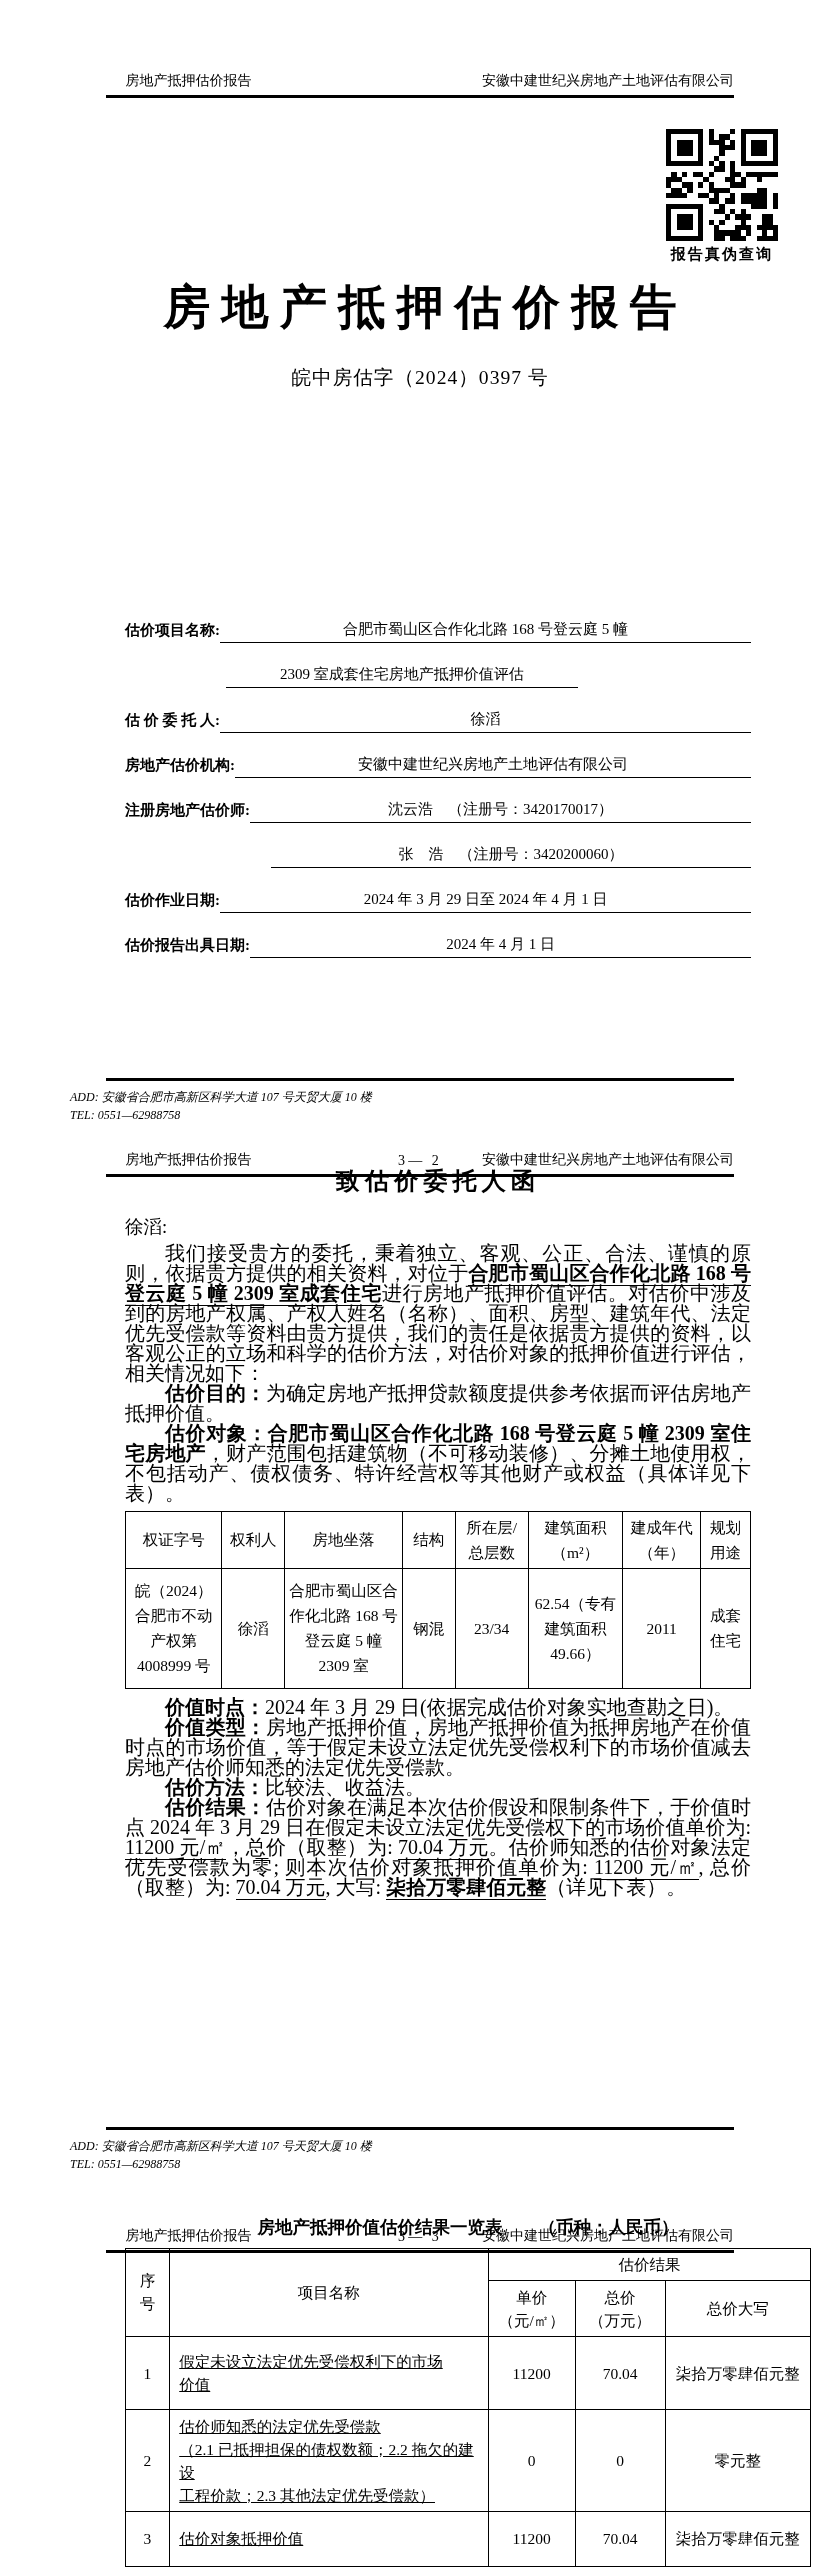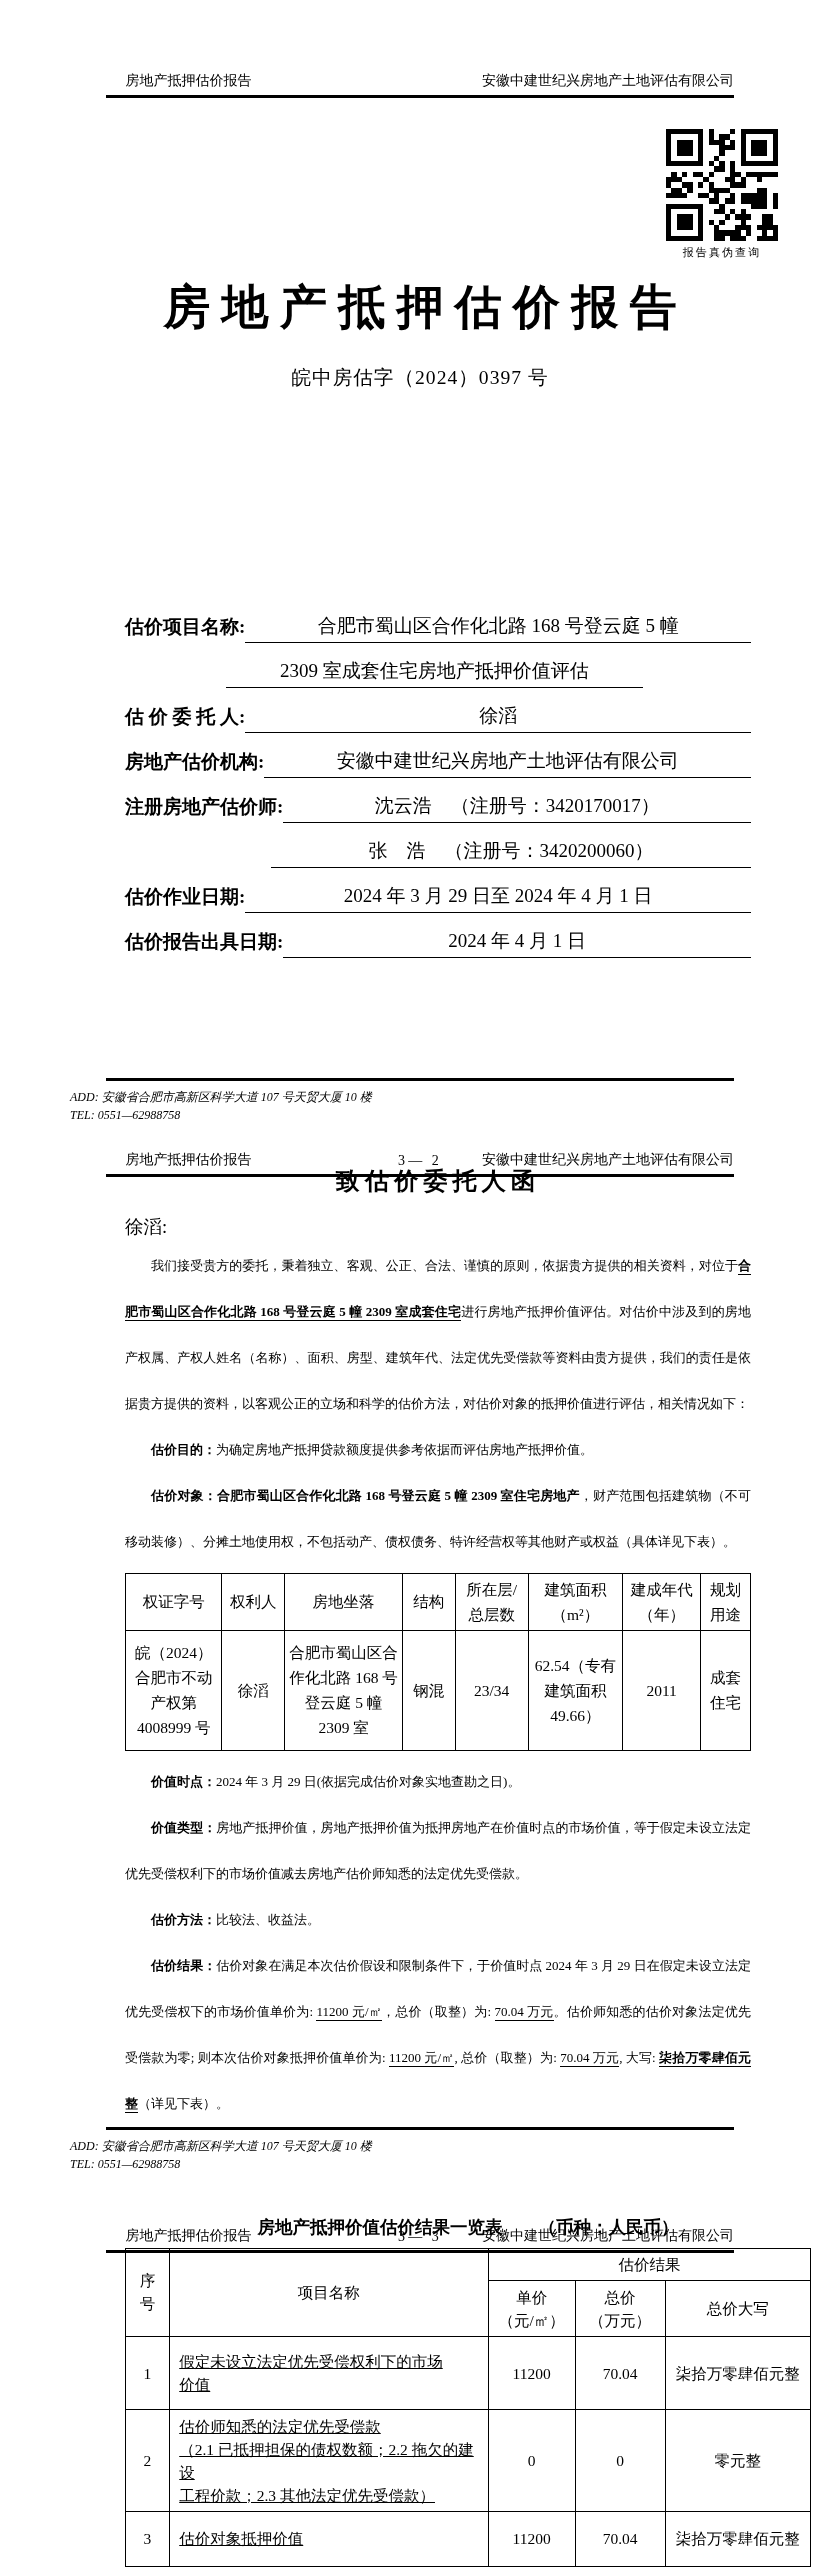--- a/index.html
+++ b/index.html
@@ -28,42 +28,42 @@
     border-top:3.1px solid #000;
     padding-top:8.2px;
     font-size:12px;
     line-height:17.5px;
   }
   .page-footer div{margin-left:-36px;font-style:italic;}
 
   
   .qr-wrap{text-align:center;}
   .qr-box{width:112px;height:112px;}
-  .qr-caption{margin-top:4.1px;font-size:11px;font-weight:normal;letter-spacing:2.1px;}
+  .qr-caption{margin-top:4.1px;font-size:15px;font-weight:bold;letter-spacing:2.1px;}
   .report-title{
     text-align:center;font-size:47px;font-weight:bold;
     letter-spacing:11.3px;text-indent:11.3px;white-space:nowrap;
   }
   .doc-number{text-align:center;font-size:19.6px;letter-spacing:1px;}
 
-  .fields .frow{height:45px;display:flex;align-items:flex-end;font-size:19px;}
+  .fields .frow{height:45px;display:flex;align-items:flex-end;font-size:15px;}
   .flabel{font-weight:bold;white-space:pre;flex:0 0 auto;padding-bottom:3.1px;}
   .fvalue{
     flex:1 1 auto;border-bottom:1.5px solid #000;text-align:center;
     padding-bottom:3.1px;white-space:nowrap;
   }
   .fvalue.fit{flex:0 0 auto;padding-left:54px;padding-right:54px;}
   .sp-project{width:101px;flex:0 0 auto;}
   .sp-appraiser{width:146px;flex:0 0 auto;}
 
   
   .letter-title{text-align:center;font-size:24px;font-weight:bold;letter-spacing:5.2px;margin:0 0 16.5px 0;}
   .salutation{font-size:18.5px;margin:0 0 4.1px 0;}
   .para{
-    font-size:13px;line-height:46px;margin:0;
+    font-size:20px;line-height:20px;margin:0;
     text-align:justify;text-indent:2em;
   }
   .seg-b{font-weight:bold;}
   .seg-u{border-bottom:1.5px solid #000;padding-bottom:1px;}
 
   
   table{border-collapse:collapse;}
   .prop-table{width:100%;margin:8.2px 0;table-layout:fixed;}
   .prop-table th,.prop-table td{
     border:1px solid #000;text-align:center;vertical-align:middle;

